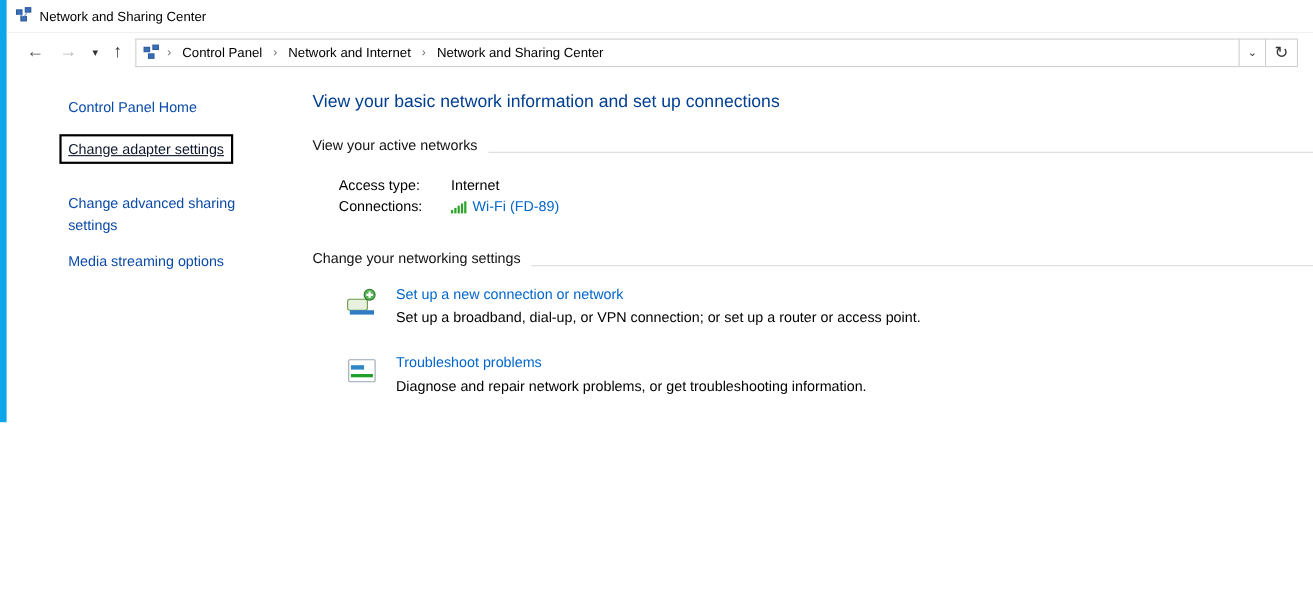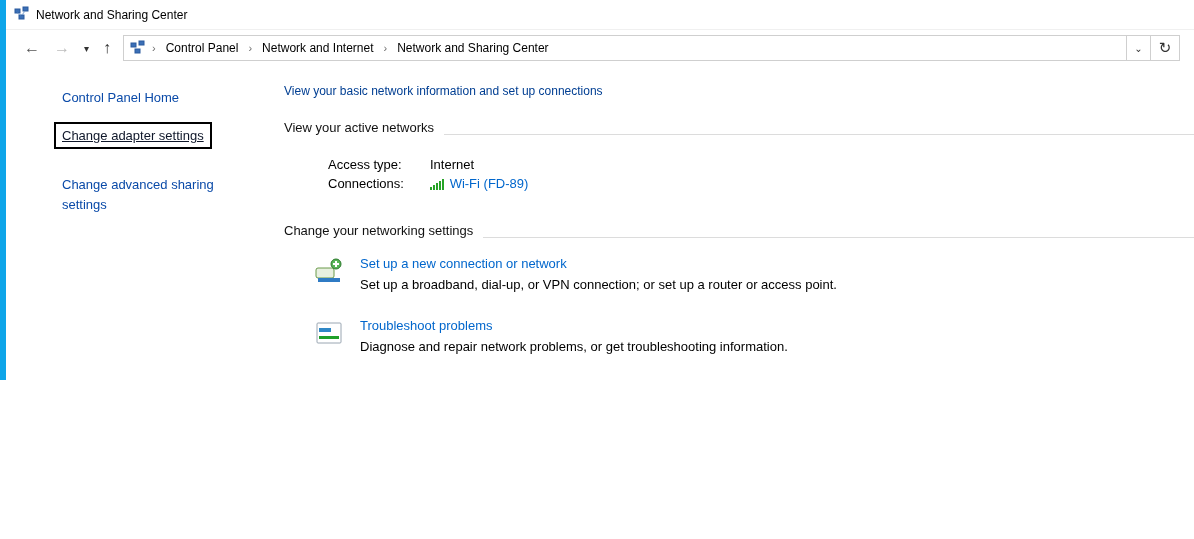--- a/index.html
+++ b/index.html
@@ -17,31 +17,31 @@
   .addressbar { flex: 1; display: flex; align-items: center; border: 1px solid #cfcfcf; border-right: none; padding: 0 6px; gap: 2px; }
   .addressbar .crumb { padding: 2px 4px; font-size: 12px; color: #000; }
   .addressbar .sep { color: #6d6d6d; font-size: 11px; padding: 0 4px; }
   .addressbar-dd { width: 24px; display: flex; align-items: center; justify-content: center; border: 1px solid #cfcfcf; border-right: none; font-size: 10px; color: #333; }
   .refresh-btn { width: 30px; display: flex; align-items: center; justify-content: center; border: 1px solid #cfcfcf; font-size: 15px; color: #333; }
   .body { display: flex; }
   .sidebar { width: 258px; padding: 22px 14px 0 56px; }
   .sidebar a { display: inline-block; color: #0a4aa8; text-decoration: none; font-size: 13px; line-height: 1.5; margin-bottom: 14px; }
   .sidebar a.highlighted-box { border: 2px solid #000; padding: 2px 6px; text-decoration: underline; color: #0f172a; margin-bottom: 26px; margin-left: -8px; }
   .content { flex: 1; padding: 18px 0 0 20px; }
-  .page-title { color: #003e92; font-size: 12px; font-weight: 400; margin: 0 0 22px 0; }
+  .page-title { color: #003e92; font-size: 16px; font-weight: 400; margin: 0 0 22px 0; }
   .section-label { display: flex; align-items: flex-end; gap: 10px; margin: 0 0 18px 0; }
   .section-label span { font-size: 13px; color: #111; white-space: nowrap; }
   .section-label .rule { flex: 1; height: 1px; background: #dcdcdc; }
   .active-network { display: flex; gap: 40px; margin-left: 24px; margin-bottom: 28px; }
   .net-left { width: 330px; border-right: 1px solid #dcdcdc; padding-bottom: 12px; }
   .net-left .name { font-weight: 700; font-size: 14px; margin-bottom: 4px; }
   .net-left .type { font-size: 13px; }
   .net-right { padding-top: 4px; }
   .net-row { display: flex; align-items: center; gap: 4px; font-size: 13px; margin-bottom: 4px; }
-  .net-row .label { width: 90px; margin-left: 20px; }
+  .net-row .label { width: 90px; }
   .net-row .value { padding-left: 8px; }
   .net-row a { color: #0066cc; text-decoration: none; }
   .option-row { display: flex; gap: 16px; margin: 0 0 26px 30px; align-items: flex-start; }
   .option-row .icon { width: 30px; height: 30px; flex-shrink: 0; display: flex; align-items: center; justify-content: center; }
   .option-row .texts a { color: #0066cc; text-decoration: none; font-size: 13px; display: inline-block; margin-bottom: 6px; }
   .option-row .texts .desc { font-size: 13px; color: #000; }
   .signal-bars { display: inline-flex; align-items: flex-end; gap: 1px; vertical-align: middle; margin-right: 2px; }
   .signal-bars span { width: 2px; background: #28a428; }
   .signal-bars span:nth-child(1){height:3px;} .signal-bars span:nth-child(2){height:5px;} .signal-bars span:nth-child(3){height:7px;} .signal-bars span:nth-child(4){height:9px;} .signal-bars span:nth-child(5){height:11px;}
 </style>
@@ -89,20 +89,21 @@
     <div class="addressbar-dd">⌄</div>
     <div class="refresh-btn">↻</div>
   </div>
 </div>
 
 <div class="body">
   <div class="sidebar">
     <a href="#">Control Panel Home</a><br>
     <a href="#" class="highlighted-box">Change adapter settings</a><br>
     <a href="#">Change advanced sharing settings</a><br>
+    <a href="#">Media streaming options</a>
   </div>
 
   <div class="content">
     <h1 class="page-title">View your basic network information and set up connections</h1>
 
     <div class="section-label">
       <span>View your active networks</span>
       <div class="rule"></div>
     </div>
 

